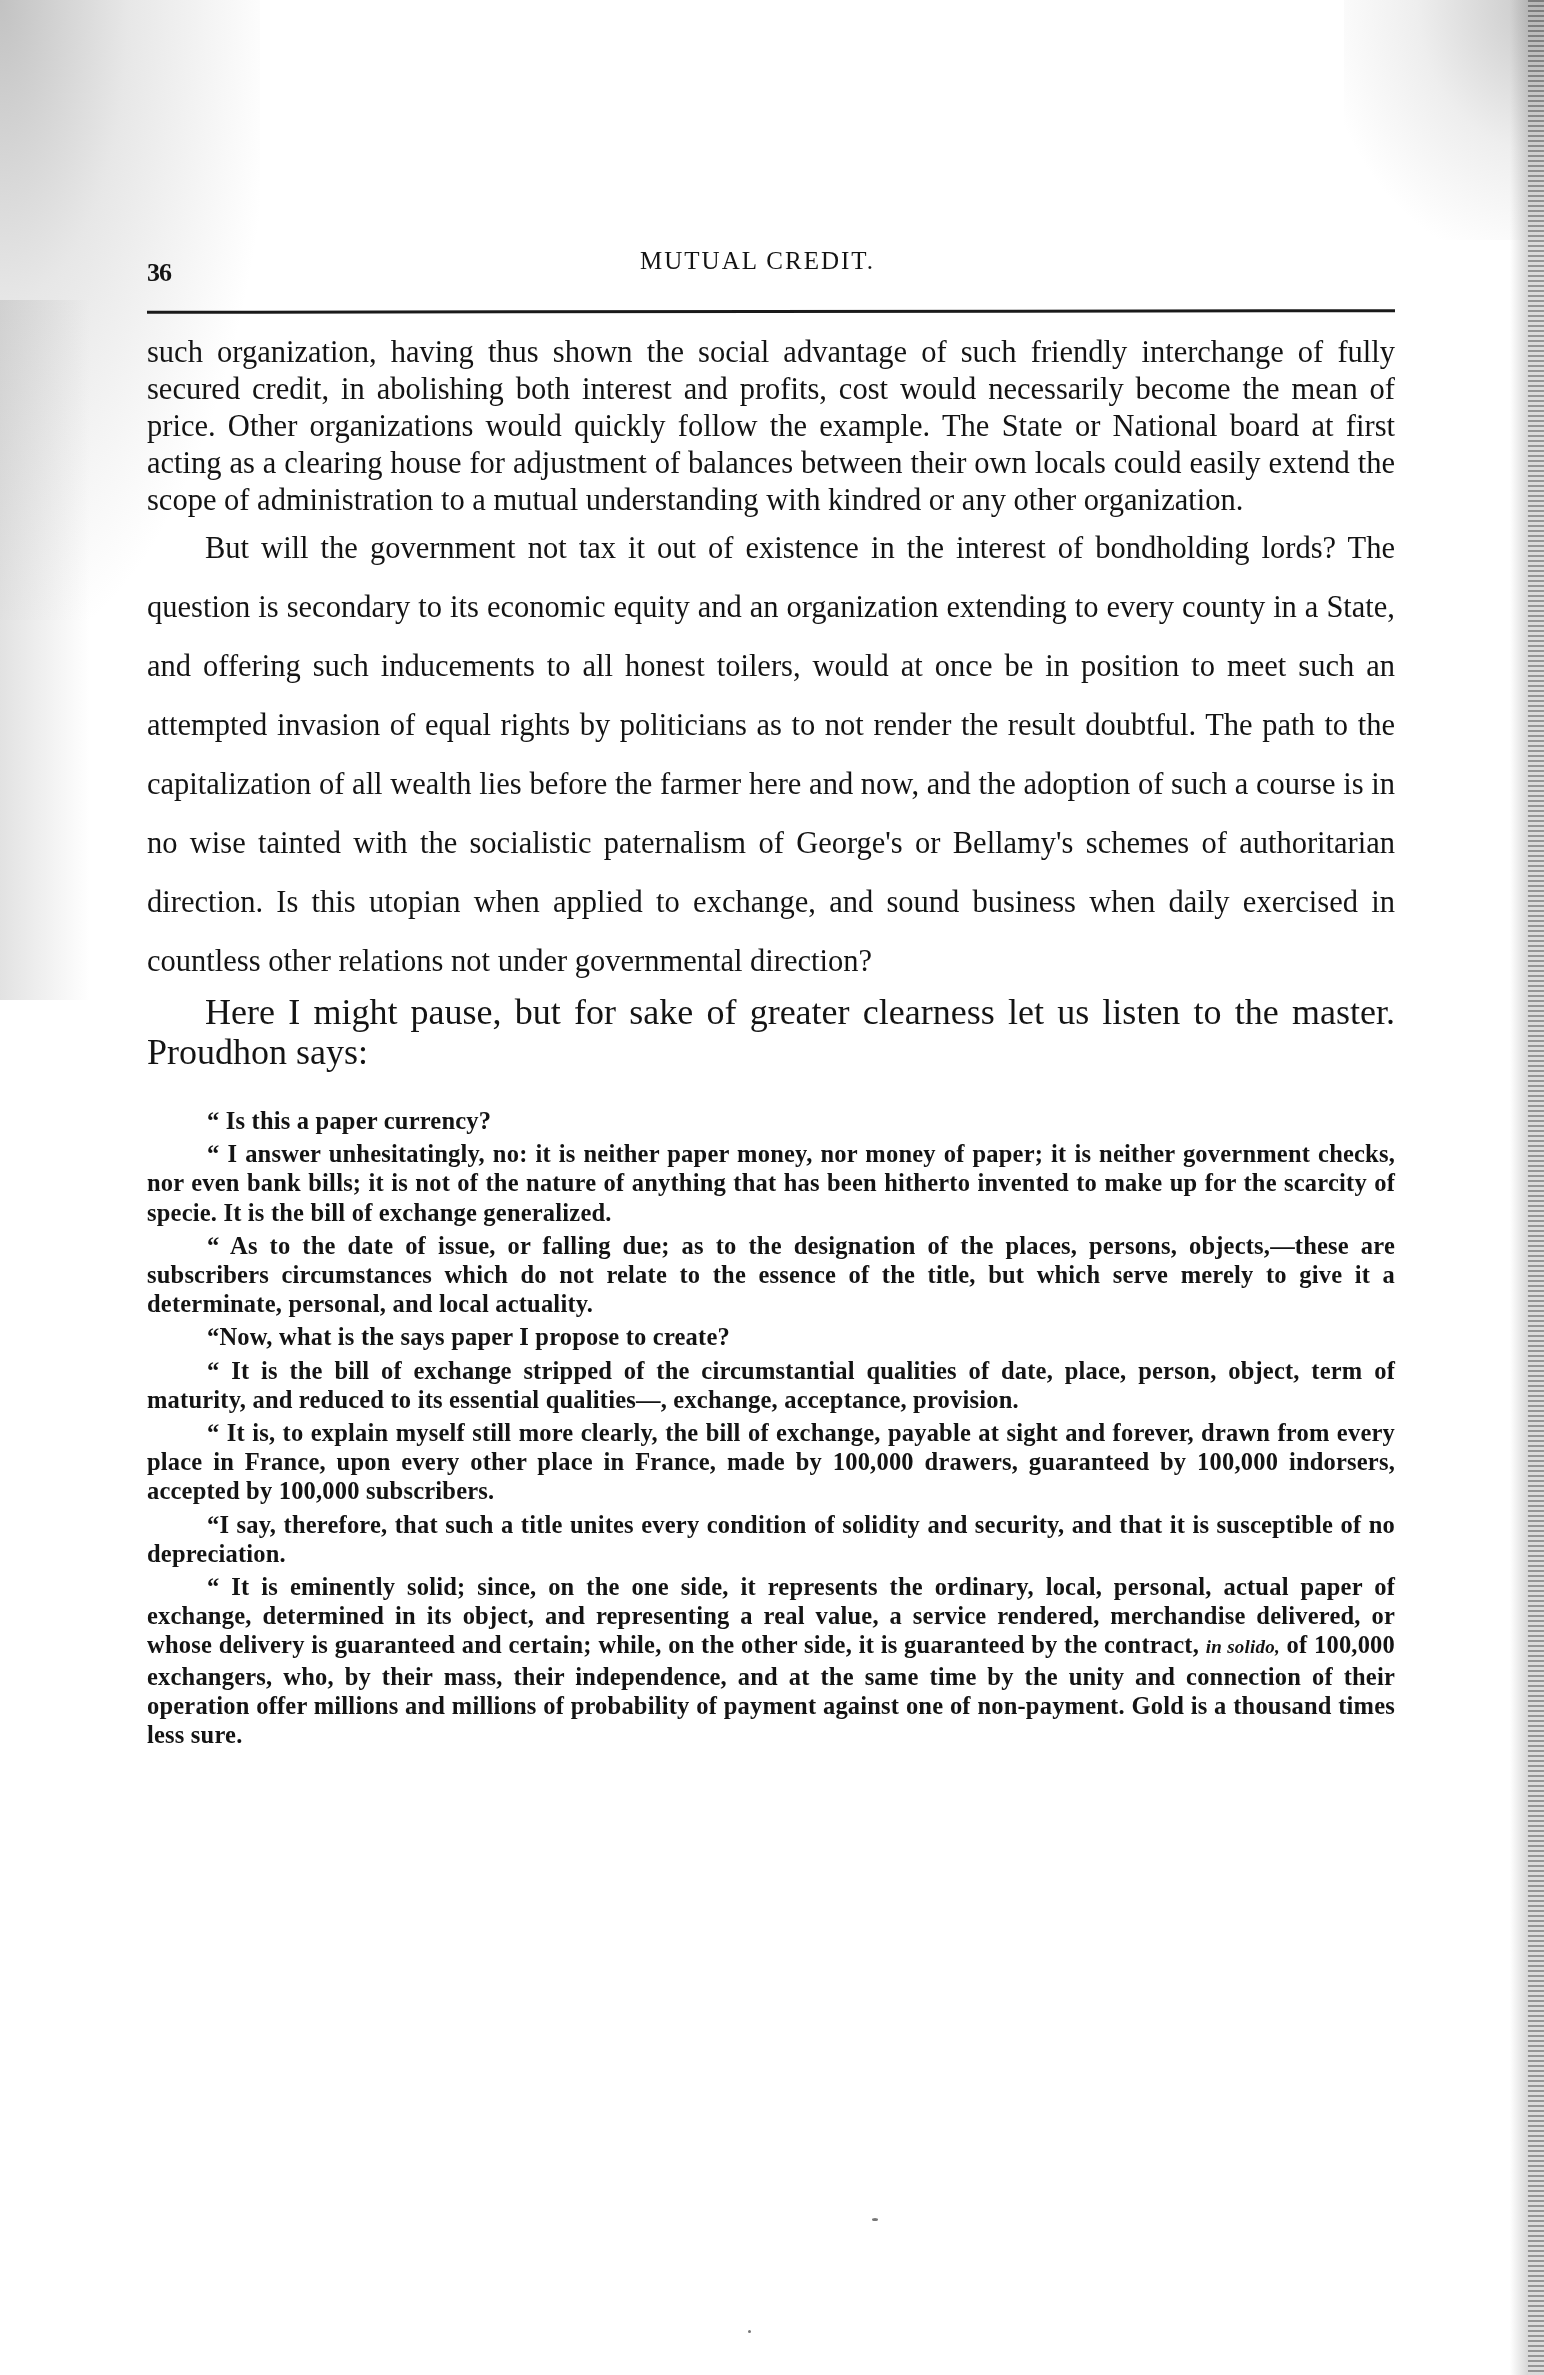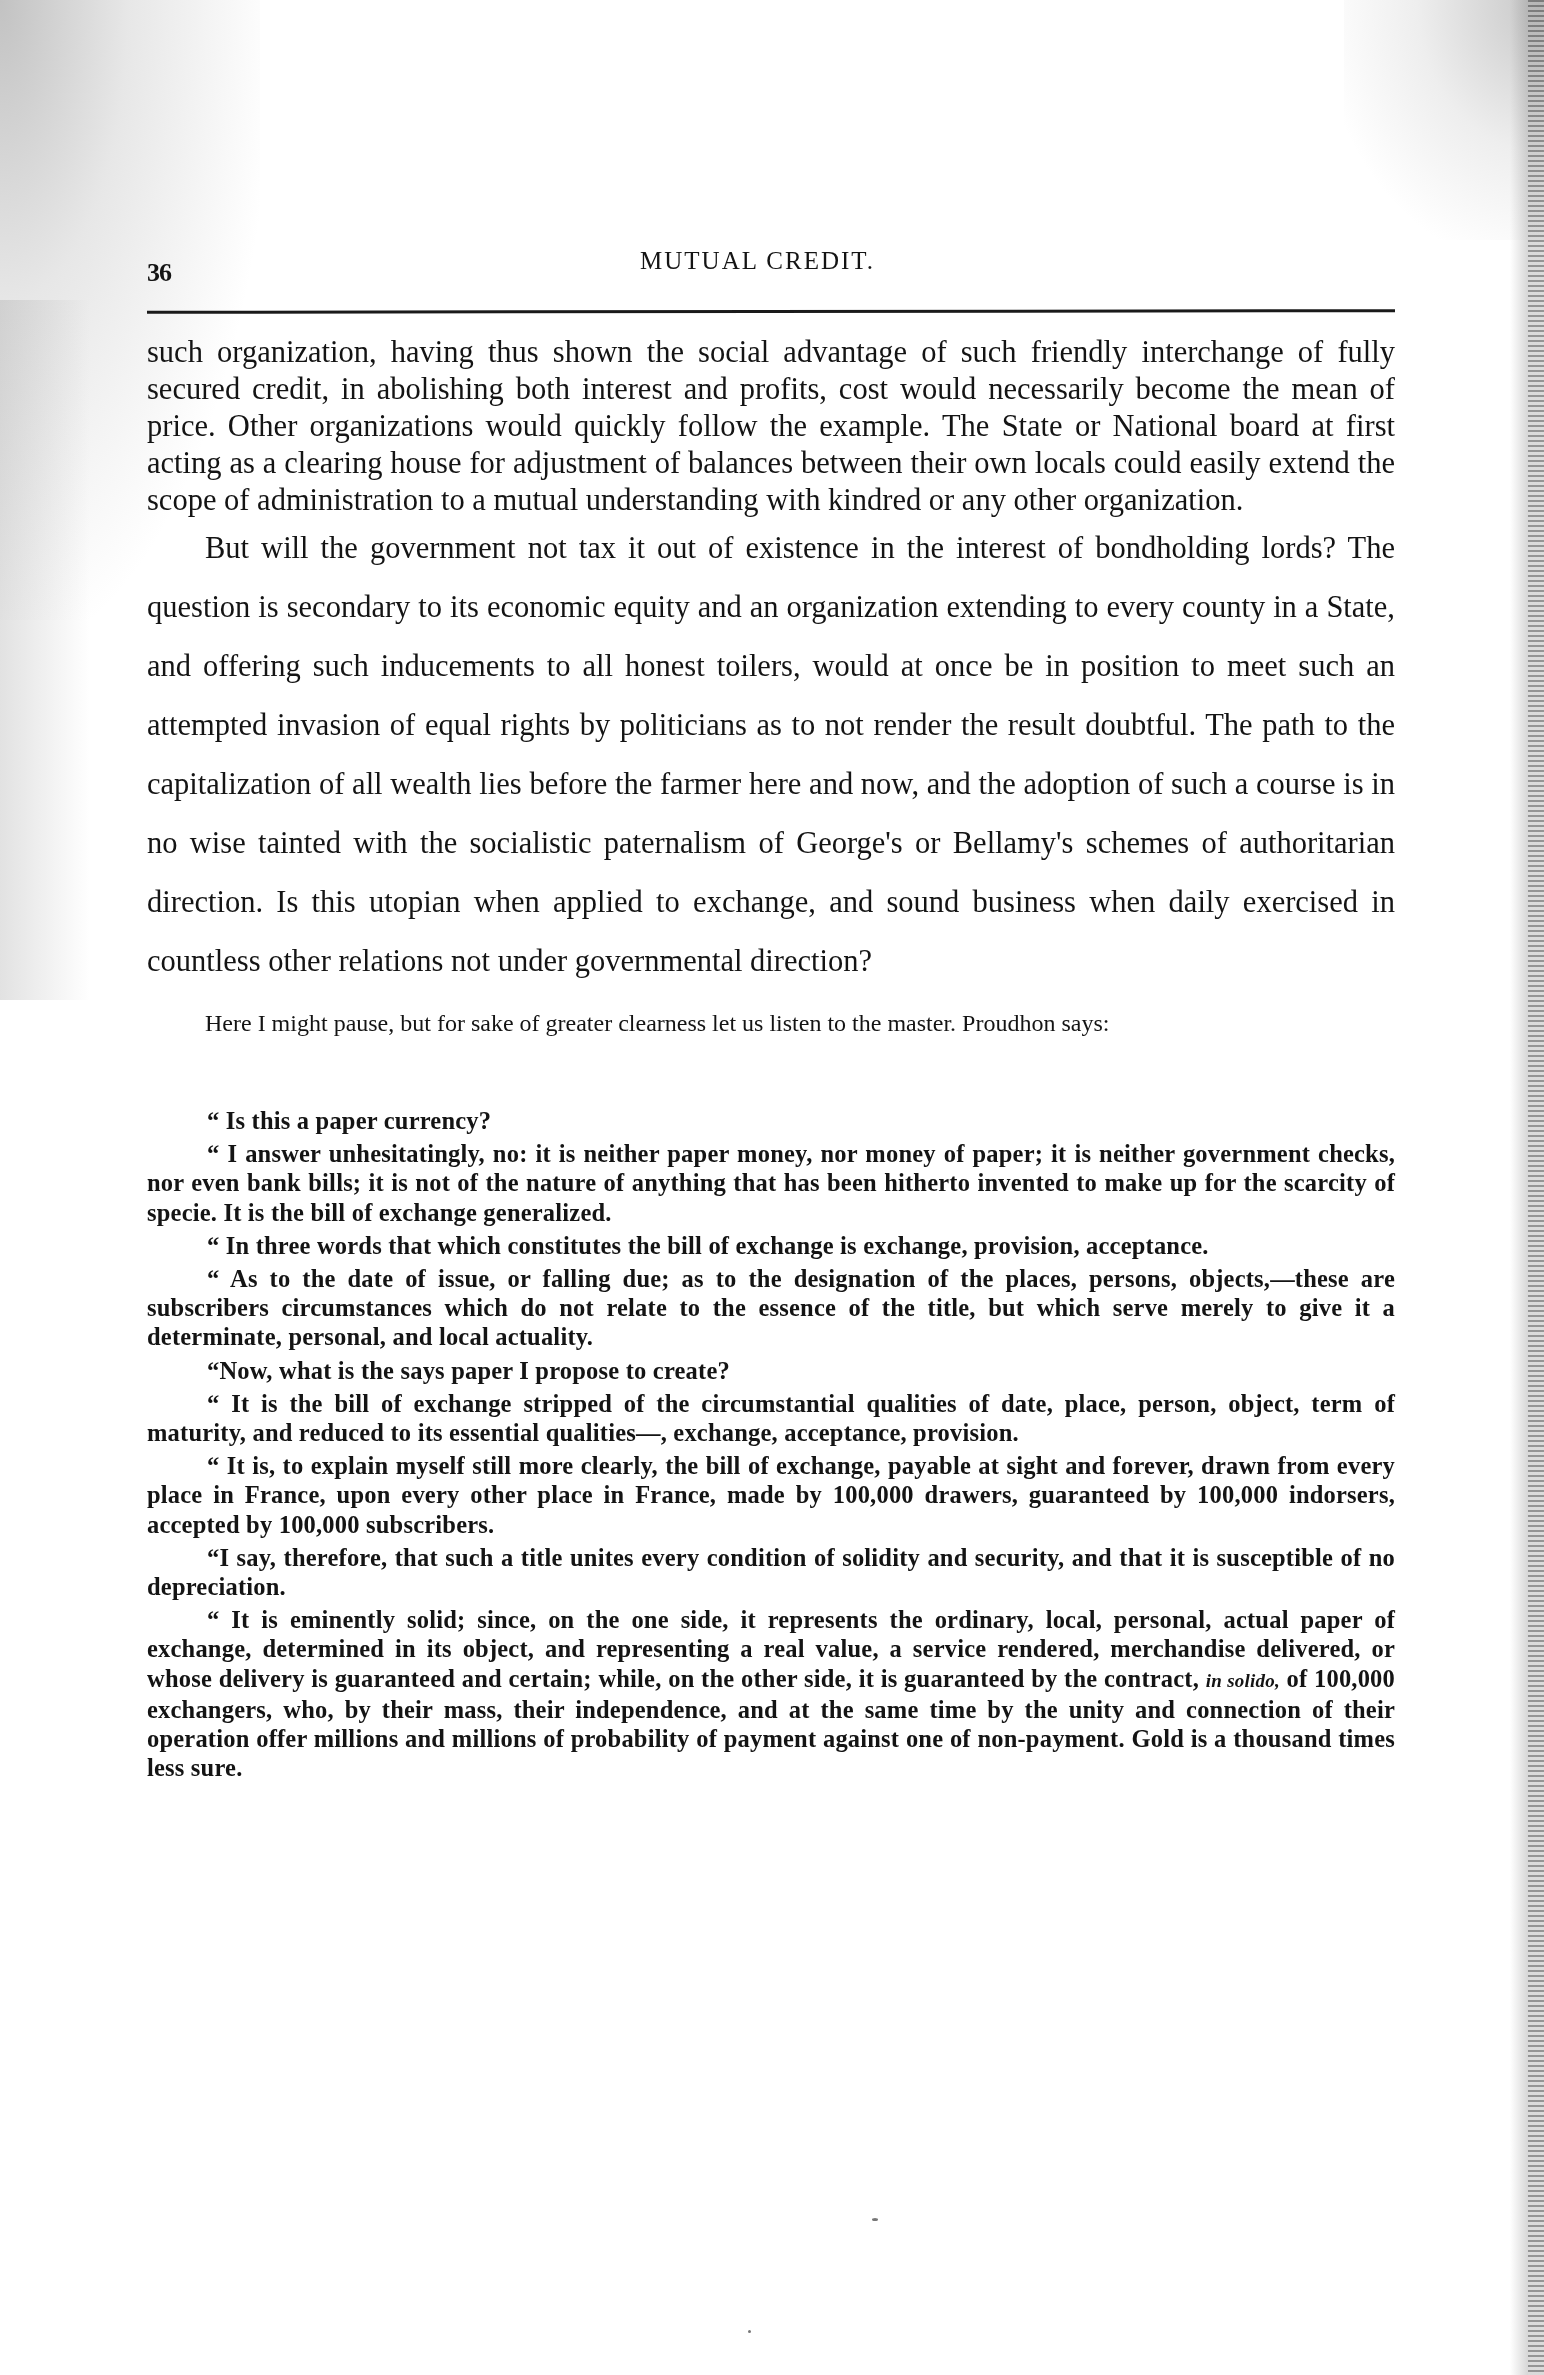--- a/index.html
+++ b/index.html
@@ -49,21 +49,21 @@
     position: absolute; left: 147px; width: 1248px;
   }
   .body-text {
     top: 334px;
     font-size: 30.5px; line-height: 37px;
     text-align: justify;
   }
   .body-text p { margin: 0; }
   .body-text p.indent { text-indent: 58px; }
   .body-text p.para2 { line-height: 59px; }
-  .body-text p.para3 { font-size: 24px; line-height: 40px; margin-top: 12px; }
+  .body-text p.para3 { font-size: 36px; line-height: 40px; margin-top: 1px; }
 
   .quote-block {
     top: 1106px;
     font-size: 24.5px; line-height: 29.2px;
     text-align: justify; font-weight: bold; letter-spacing: 0.2px;
   }
   .quote-block p { margin: 0; text-indent: 60px; }
   .quote-block p + p { margin-top: 4px; }
   .quote-block i { font-size: 19px; font-weight: bold; }
 
@@ -84,21 +84,20 @@
 
 <div class="text-block body-text">
   <p>such organization, having thus shown the social advantage of such friendly interchange of fully secured credit, in abolishing both interest and profits, cost would necessarily become the mean of price.  Other organizations would quickly follow the example.  The State or National board at first acting as a clearing house for adjustment of balances between their own locals could easily extend the scope of administration to a mutual understanding with kindred or any other organization.</p>
   <p class="indent para2">But will the government not tax it out of existence in the interest of bondholding lords?  The question is secondary to its economic equity and an organization extending to every county in a State, and offering such inducements to all honest toilers, would at once be in position to meet such an attempted invasion of equal rights by politicians as to not render the result doubtful.  The path to the capitalization of all wealth lies before the farmer here and now, and the adoption of such a course is in no wise tainted with the socialistic paternalism of George's or Bellamy's schemes of authoritarian direction.  Is this utopian when applied to exchange, and sound business when daily exercised in countless other relations not under governmental direction?</p>
   <p class="indent para3">Here I might pause, but for sake of greater clearness let us listen to the master.  Proudhon says:</p>
 </div>
 
 <div class="text-block quote-block">
   <p>“ Is this a paper currency?</p>
   <p>“ I answer unhesitatingly, no: it is neither paper money, nor money of paper; it is neither government checks, nor even bank bills; it is not of the nature of anything that has been hitherto invented to make up for the scarcity of specie.  It is the bill of exchange generalized.</p>
-  <p>“ In three words that which constitutes the bill of exchange is exchange, provision, acceptance.</p>
   <p>“ As to the date of issue, or falling due; as to the designation of the places, persons, objects,—these are subscribers circumstances which do not relate to the essence of the title, but which serve merely to give it a determinate, personal, and local actuality.</p>
   <p>“Now, what is the says paper I propose to create?</p>
   <p>“ It is the bill of exchange stripped of the circumstantial qualities of date, place, person, object, term of maturity, and reduced to its essential qualities—, exchange, acceptance, provision.</p>
   <p>“ It is, to explain myself still more clearly, the bill of exchange, payable at sight and forever, drawn from every place in France, upon every other place in France, made by 100,000 drawers, guaranteed by 100,000 indorsers, accepted by 100,000 subscribers.</p>
   <p>“I say, therefore, that such a title unites every condition of solidity and security, and that it is susceptible of no depreciation.</p>
   <p><span>“ It is eminently solid; since, on the one side, it represents the ordinary, local, personal, actual paper of exchange, determined in its object, and representing a real value, a service rendered, merchandise delivered, or whose delivery is guaranteed and certain; while, on the other side, it is guaranteed by the contract, </span><i>in solido,</i><span> of 100,000 exchangers, who, by their mass, their independence, and at the same time by the unity and connection of their operation offer millions and millions of probability of payment against one of non-payment.  Gold is a thousand times less sure.</span></p>
 </div>
 
 <div class="speck" style="left:872px;top:2218px;width:6px;height:3px;"></div>
 <div class="speck" style="left:748px;top:2330px;width:3px;height:3px;"></div>

